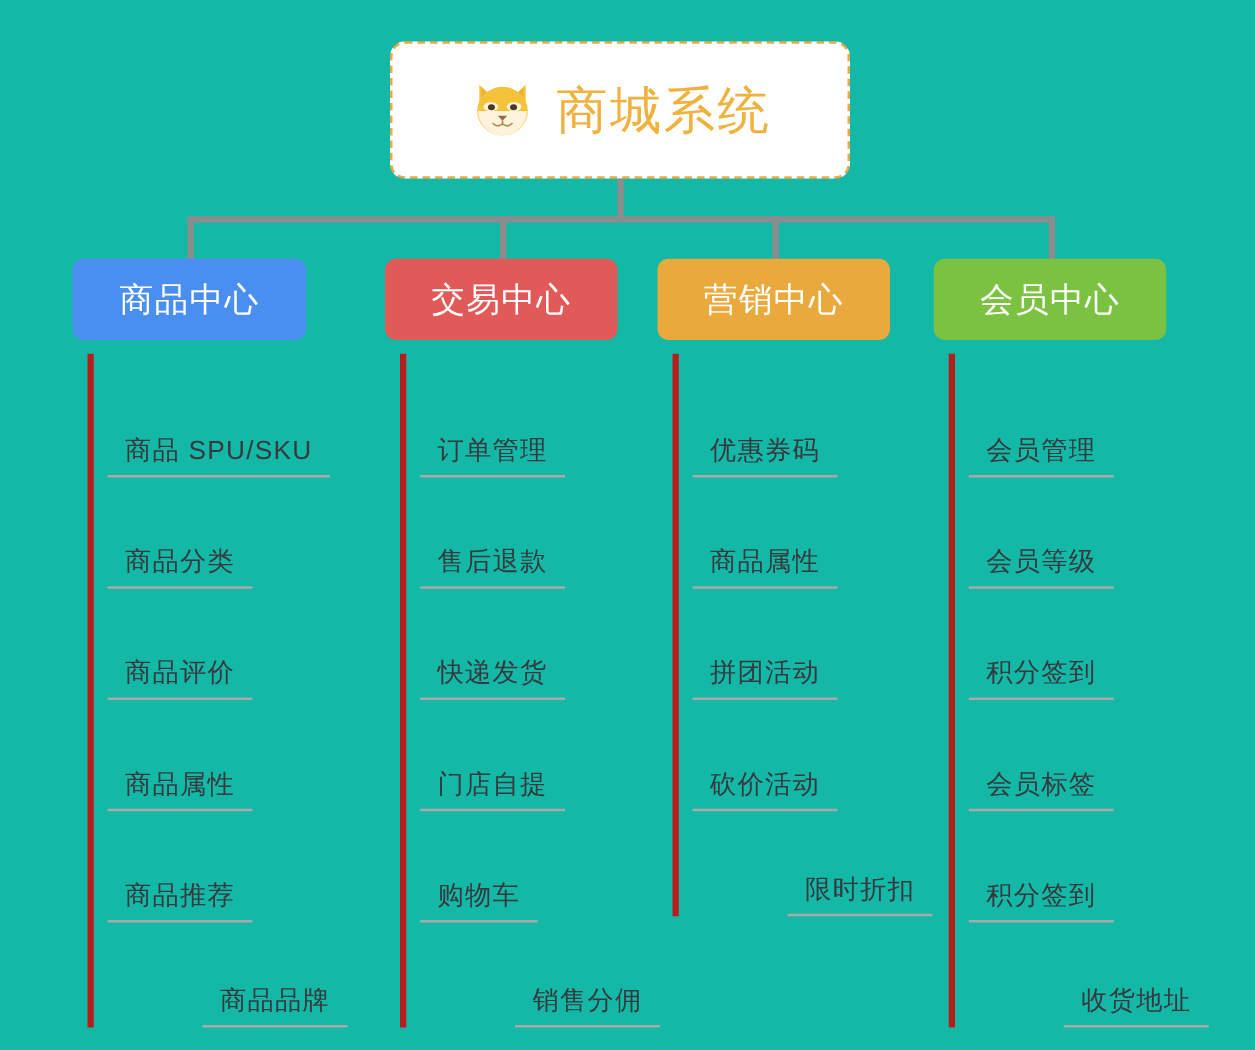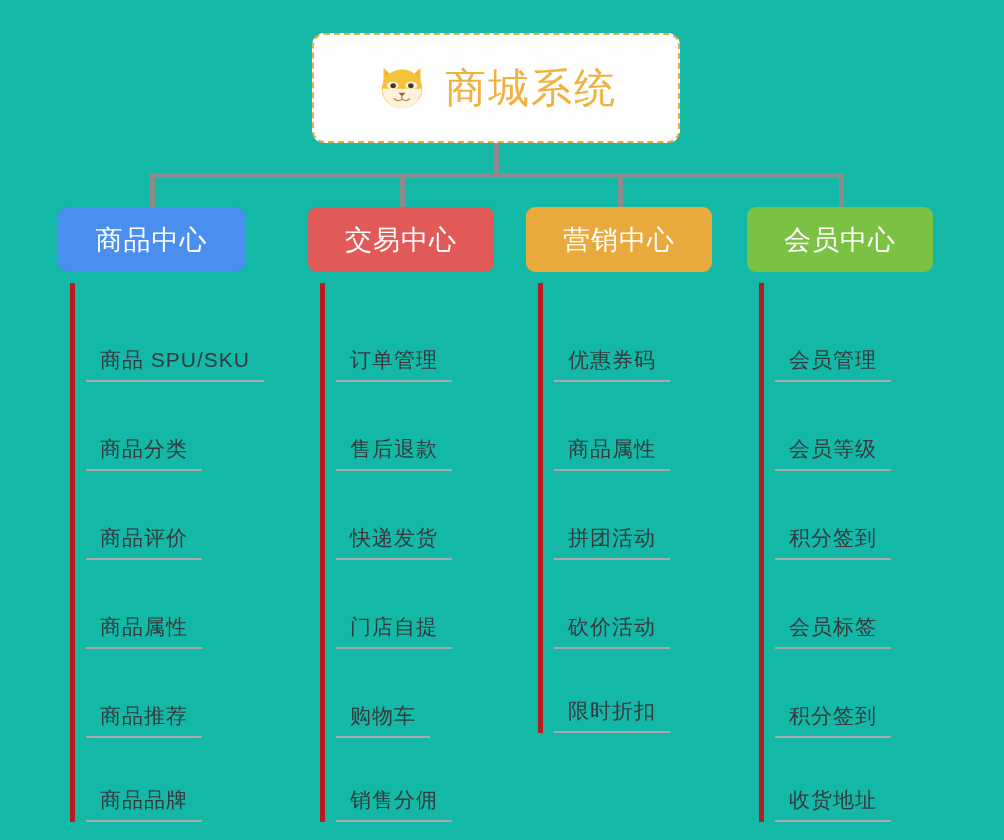--- a/index.html
+++ b/index.html
@@ -132,21 +132,21 @@
     display: inline-block;
     font-size: 21px;
     color: #36393e;
     letter-spacing: 1px;
     white-space: nowrap;
     padding: 0 14px 6px 14px;
     border-bottom: 2px solid #a9a9a9;
     margin-left: -3px;
   }
 
-  .leaf-item:last-child { height: 84px; }
+  .leaf-item:last-child { height: 84px; justify-content: flex-end; }
 </style>
 </head>
 <body>
 
 <div class="mindmap">
 
   <div class="root-node">
     <svg class="root-emoji" viewBox="0 0 64 64" aria-hidden="true">
       <path d="M10 8 L10 26 L22 20 Z" fill="#f5c33b"></path>
       <path d="M54 8 L54 26 L42 20 Z" fill="#f5c33b"></path>

